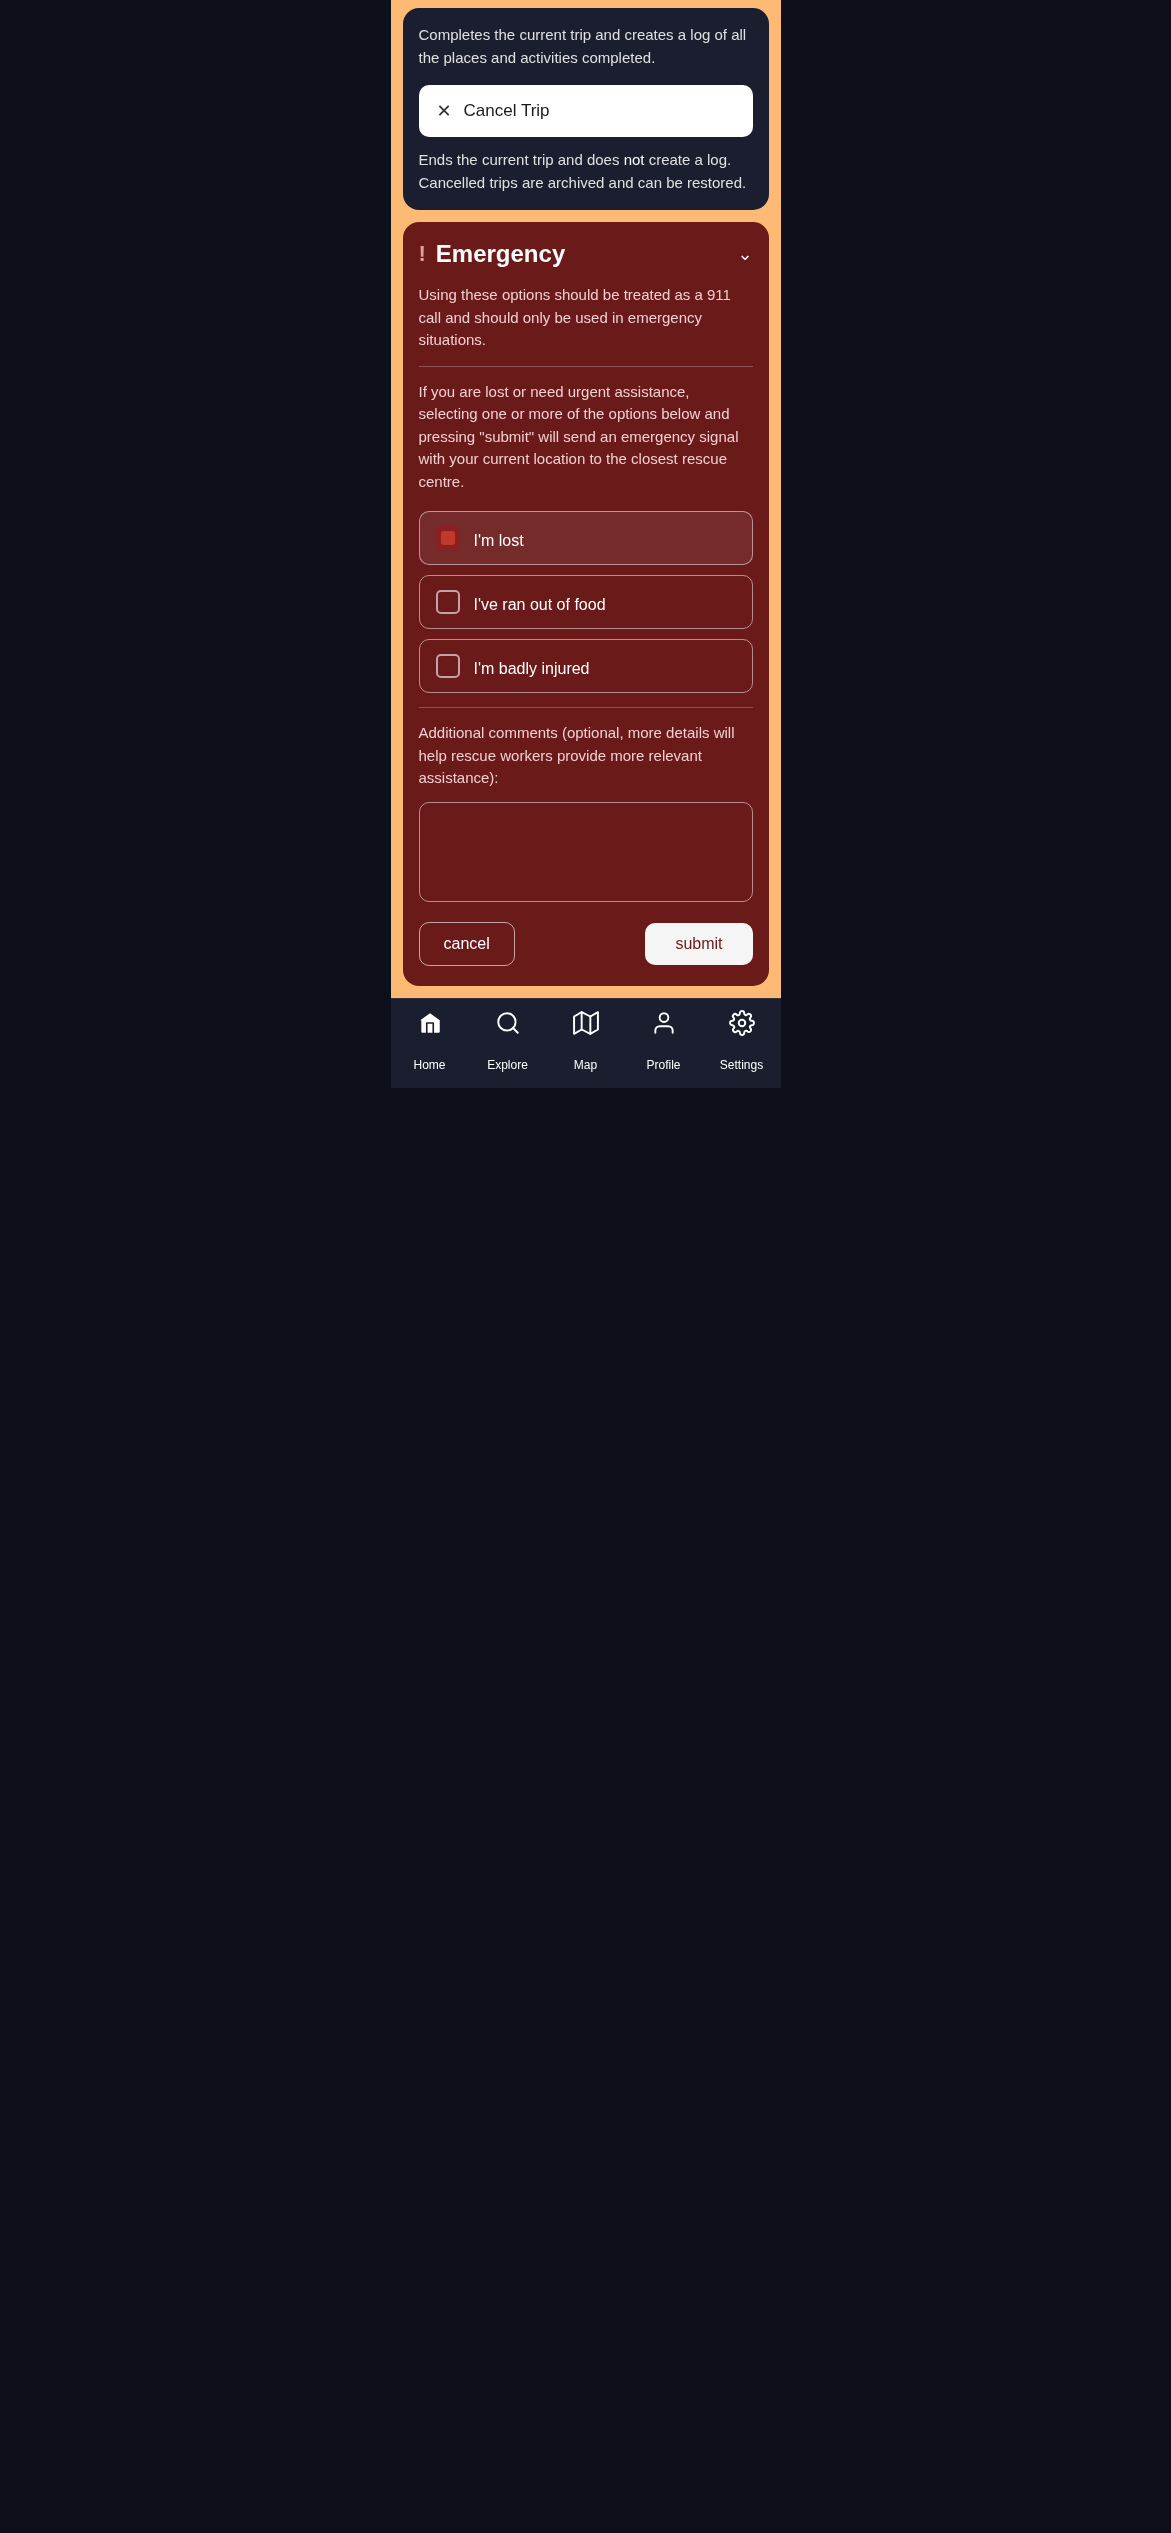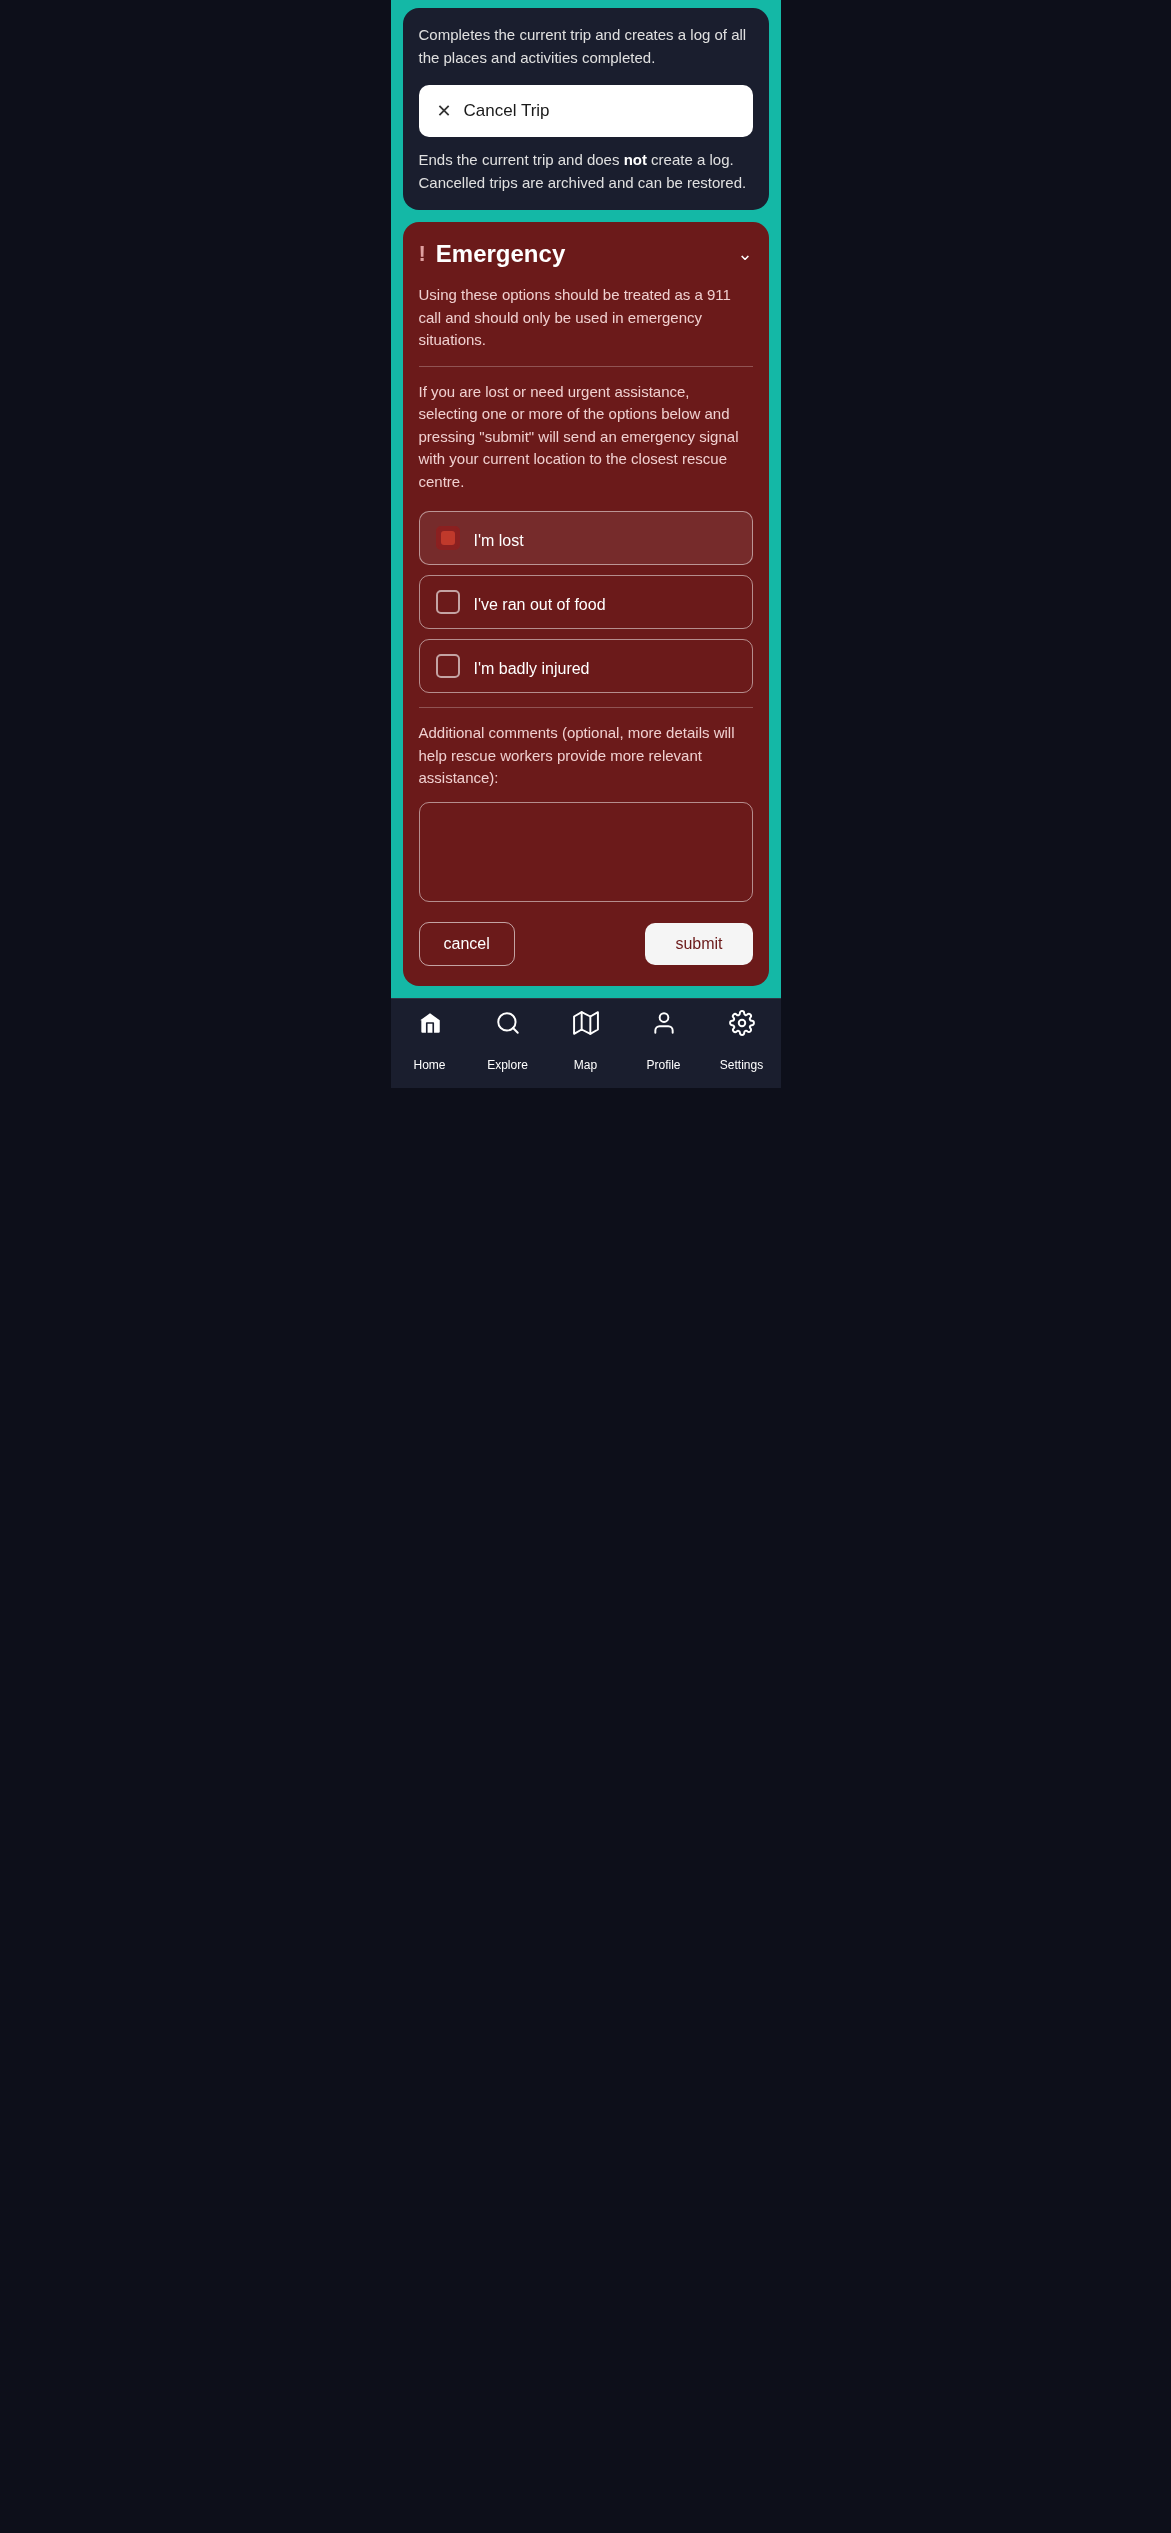--- a/index.html
+++ b/index.html
@@ -9,21 +9,21 @@
       background: #0d0f1a;
       font-family: -apple-system, BlinkMacSystemFont, 'Segoe UI', sans-serif;
       color: #ffffff;
       width: 390px;
       margin: 0 auto;
       min-height: 844px;
       position: relative;
     }
 
     .screen {
-      background: #14b8a6;
+      background: #fdba74;
       min-height: 844px;
       display: flex;
       flex-direction: column;
       overflow: hidden;
     }
 
     
     .top-section {
       background: #1a1e2e;
       border-radius: 16px;
@@ -65,21 +65,21 @@
     }
 
     .cancel-description {
       color: #e0e0e0;
       font-size: 15px;
       line-height: 1.5;
     }
 
     .cancel-description strong {
       color: #ffffff;
-      font-weight: 700;
+      font-weight: 400;
     }
 
     
     .emergency-section {
       background: #6b1a1a;
       border-radius: 16px;
       margin: 0 12px 12px 12px;
       padding: 18px 16px 20px 16px;
       flex: 1;
     }

